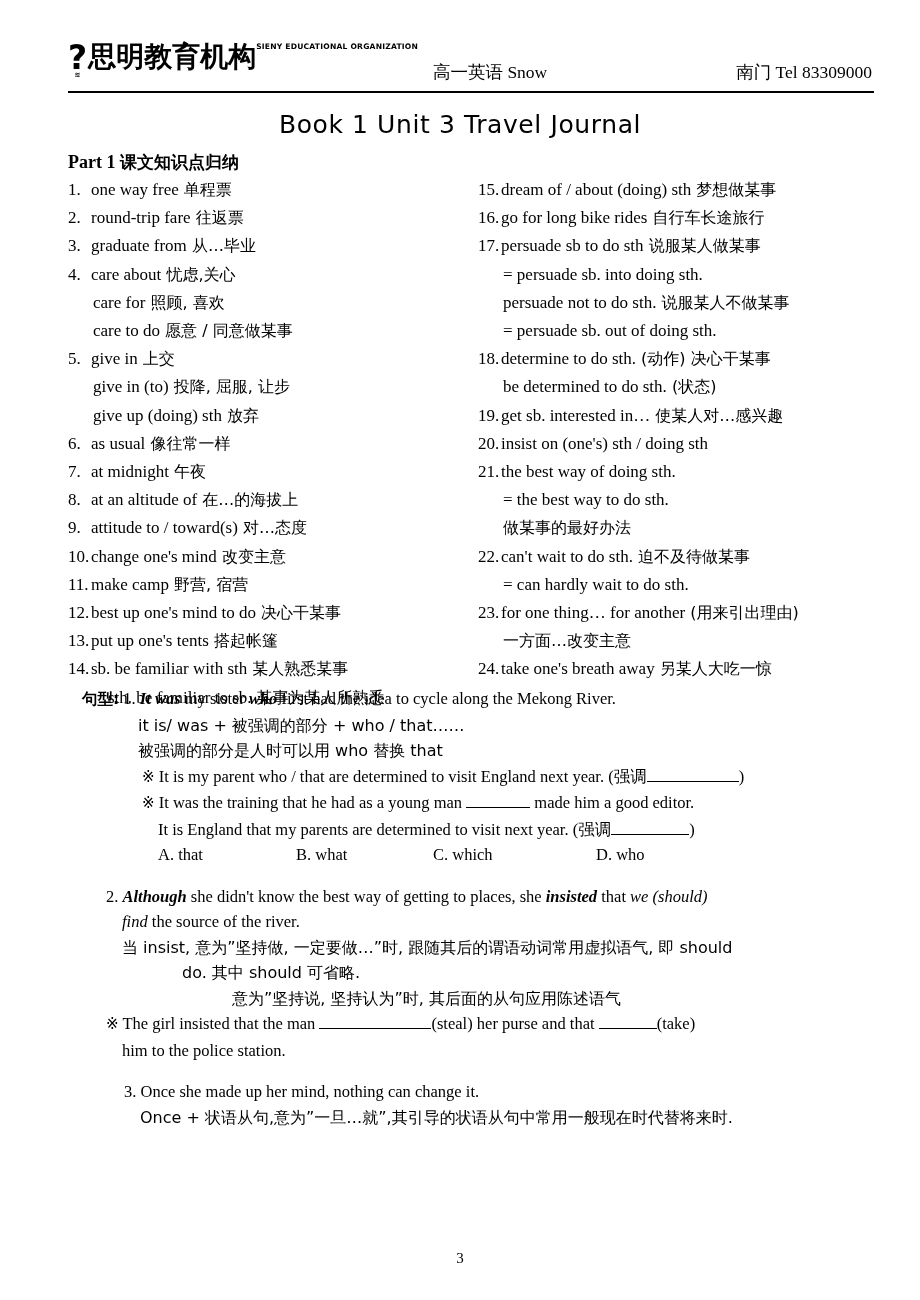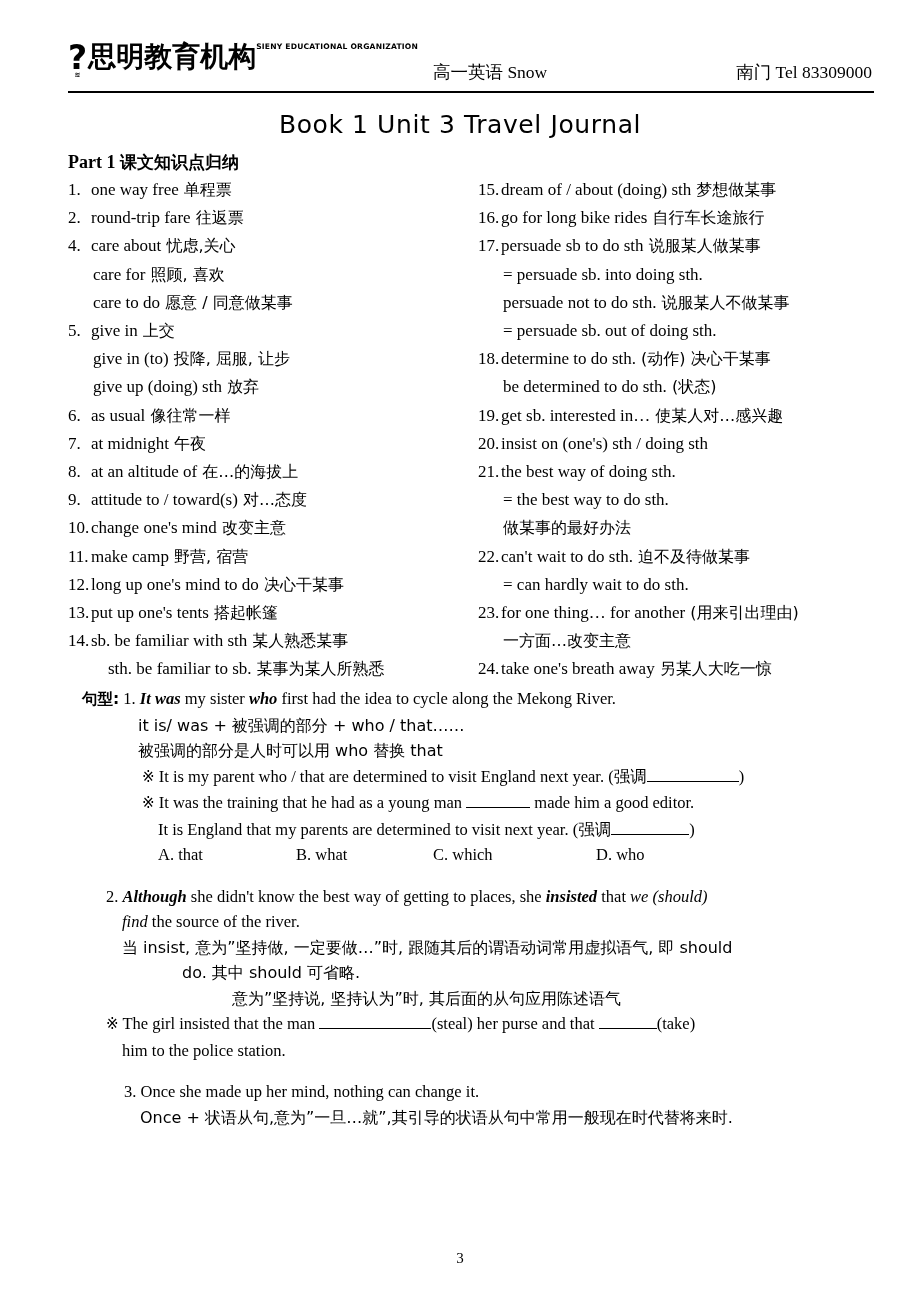--- a/index.html
+++ b/index.html
@@ -214,33 +214,34 @@
 
   <div class="part-heading">
     <span>Part 1</span>
     <span class="cn">课文知识点归纳</span>
   </div>
 
   <div class="vocab">
     <div class="col col-left">
         <div class="vline"><span class="num">1.</span><span>one way free</span><span class="cn">  单程票</span></div>
         <div class="vline"><span class="num">2.</span><span>round-trip fare</span><span class="cn">  往返票</span></div>
+        <div class="vline"><span class="num">3.</span><span>graduate from</span><span class="cn">  从…毕业</span></div>
         <div class="vline"><span class="num">4.</span><span>care about</span><span class="cn">  忧虑,关心</span></div>
         <div class="vline indent"><span>care for</span><span class="cn">  照顾, 喜欢</span></div>
         <div class="vline indent"><span>care to do</span><span class="cn">  愿意 / 同意做某事</span></div>
         <div class="vline"><span class="num">5.</span><span>give in</span><span class="cn">  上交</span></div>
         <div class="vline indent"><span>give in (to)</span><span class="cn">  投降, 屈服, 让步</span></div>
         <div class="vline indent"><span>give up (doing) sth</span><span class="cn">  放弃</span></div>
         <div class="vline"><span class="num">6.</span><span>as usual</span><span class="cn">  像往常一样</span></div>
         <div class="vline"><span class="num">7.</span><span>at midnight</span><span class="cn">  午夜</span></div>
         <div class="vline"><span class="num">8.</span><span>at an altitude of</span><span class="cn">  在…的海拔上</span></div>
         <div class="vline"><span class="num">9.</span><span>attitude to / toward(s)</span><span class="cn">  对…态度</span></div>
         <div class="vline"><span class="num">10.</span><span>change one's mind</span><span class="cn">  改变主意</span></div>
         <div class="vline"><span class="num">11.</span><span>make camp</span><span class="cn">  野营, 宿营</span></div>
-        <div class="vline"><span class="num">12.</span><span>long up one's mind to do</span><span class="cn">  决心干某事</span></div>
+        <div class="vline"><span class="num">12.</span><span>best up one's mind to do</span><span class="cn">  决心干某事</span></div>
         <div class="vline"><span class="num">13.</span><span>put up one's tents</span><span class="cn">  搭起帐篷</span></div>
         <div class="vline"><span class="num">14.</span><span>sb. be familiar with sth</span><span class="cn">  某人熟悉某事</span></div>
         <div class="vline indent2"><span>sth. be familiar to sb.</span><span class="cn">  某事为某人所熟悉</span></div>
       </div>
     <div class="col col-right">
         <div class="vline"><span class="num">15.</span><span>dream of / about (doing) sth</span><span class="cn">  梦想做某事</span></div>
         <div class="vline"><span class="num">16.</span><span>go for long bike rides</span><span class="cn">  自行车长途旅行</span></div>
         <div class="vline"><span class="num">17.</span><span>persuade sb to do sth</span><span class="cn">  说服某人做某事</span></div>
         <div class="vline indent"><span>= persuade sb. into doing sth.</span></div>
         <div class="vline indent"><span>persuade not to do sth.</span><span class="cn">  说服某人不做某事</span></div>

